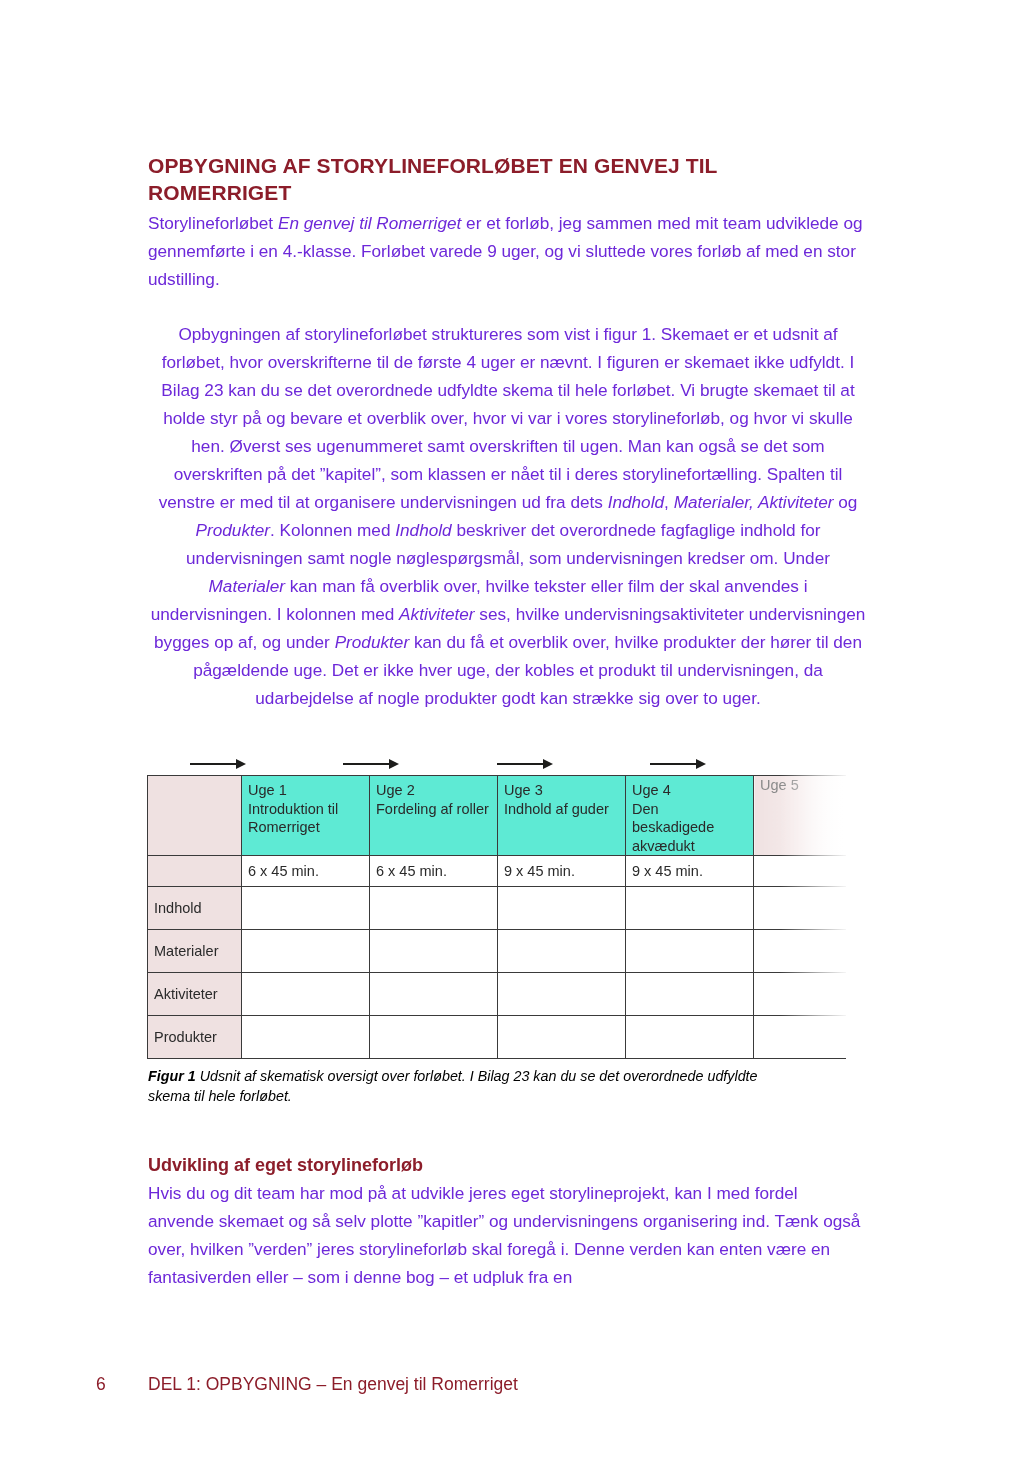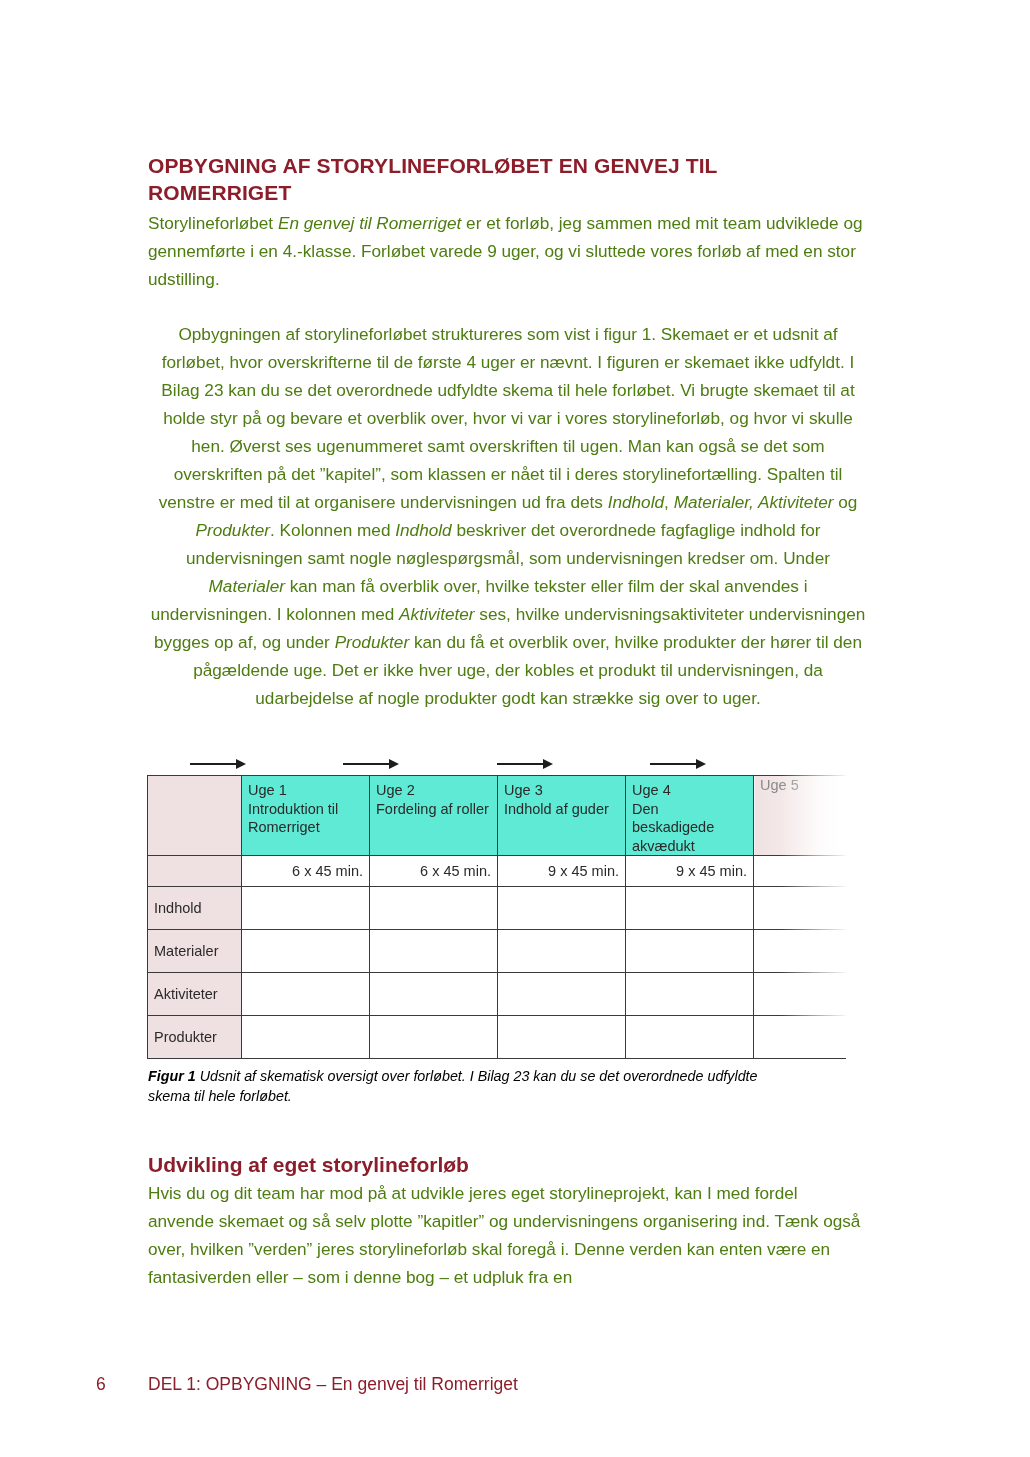--- a/index.html
+++ b/index.html
@@ -1,40 +1,40 @@
 <!DOCTYPE html>
 <html><head>
 <meta charset="utf-8">
 <style>
   html, body { margin: 0; padding: 0; background: #ffffff; }
   body { width: 1030px; height: 1457px; position: relative; overflow: hidden;
          font-family: "Liberation Sans", "DejaVu Sans", sans-serif; color: #1d1d1b; }
   .page-title { position: absolute; left: 148px; top: 152px; width: 640px; margin: 0;
     font-size: 21px; line-height: 27px; font-weight: bold; color: #8c1d2a; letter-spacing: 0.1px; }
   .body-text { position: absolute; left: 148px; width: 720px; margin: 0;
-    font-size: 17.2px; line-height: 28px; color: #4d7c0f; }
+    font-size: 17.2px; line-height: 28px; color: #6d28d9; }
   .p1 { top: 209px; }
   .p2 { top: 320px; text-align: center; }
   .p3 { top: 1179px; }
   .section-heading { position: absolute; left: 148px; top: 1153px; margin: 0;
-    font-size: 21px; line-height: 24px; font-weight: bold; color: #8c1d2a; }
+    font-size: 18px; line-height: 24px; font-weight: bold; color: #8c1d2a; }
   em { font-style: italic; }
 
   .arrow { position: absolute; top: 758px; height: 12px; }
   .arrow .shaft { position: absolute; left: 0; top: 5px; height: 2px; background: #1d1d1b; }
   .arrow .head { position: absolute; top: 1px; width: 0; height: 0;
     border-left: 10px solid #1d1d1b; border-top: 5px solid transparent; border-bottom: 5px solid transparent; }
 
   .schema { position: absolute; left: 147px; top: 775px; border-collapse: collapse; table-layout: fixed; }
   .schema td { border: 1.5px solid #3a3a3a; padding: 0 6px; vertical-align: top;
     font-size: 14.5px; line-height: 18.5px; color: #2a2a2a; }
   .schema .label-col { width: 81px; background: #efe1e1; vertical-align: middle; }
   .schema .week-col { width: 115px; }
   .schema .head-row td.week-col { background: #5eead4; height: 64px; padding-top: 5px; }
-  .schema .dur-row td { height: 30px; vertical-align: middle; text-align: right; }
+  .schema .dur-row td { height: 30px; vertical-align: middle; }
   .schema .body-row td { height: 42px; }
   .schema .fade { width: 80px; border-right: none; }
   .schema .head-row td.fade { background: linear-gradient(to right, #efe1e1 0%, #f6ecec 50%, #ffffff 100%); color: #8a8a8a; }
   .fade-mask { position: absolute; left: 780px; top: 772px; width: 70px; height: 280px;
     background: linear-gradient(to right, rgba(255,255,255,0) 0%, rgba(255,255,255,0.6) 55%, #ffffff 100%); pointer-events: none; }
 
   .caption { position: absolute; left: 148px; top: 1066px; width: 640px; margin: 0;
     font-size: 14.3px; line-height: 20px; font-style: italic; color: #000000; }
   .caption b { font-weight: bold; }
 

